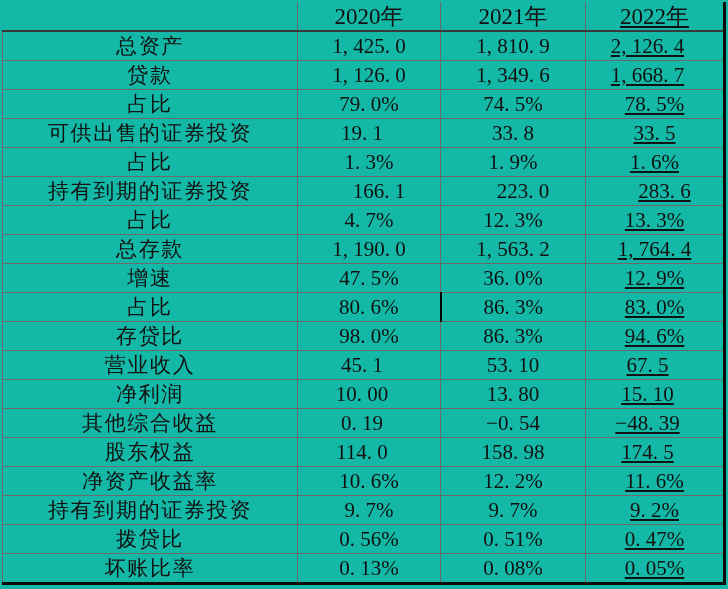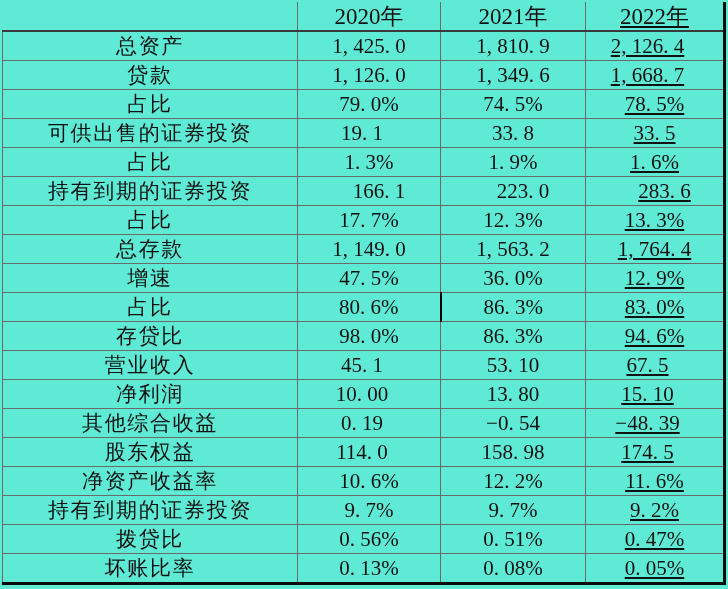--- a/index.html
+++ b/index.html
@@ -6,21 +6,21 @@
     margin: 0;
     padding: 0;
     background: #ffffff;
     width: 728px;
     height: 589px;
     overflow: hidden;
   }
   .page {
     width: 728px;
     height: 589px;
-    background: #5eead4;
+    background: #14b8a6;
     box-sizing: border-box;
     padding: 2px 0 0 2px;
     font-family: "Liberation Serif", "DejaVu Serif", serif;
     color: #111111;
   }
   table.fin {
     border-collapse: collapse;
     table-layout: fixed;
     width: 724px;
   }
@@ -116,27 +116,27 @@
           <td class="val al-c">1. 6%</td>
         </tr>
         <tr>
           <td class="label">持有到期的证券投资</td>
           <td class="val al-l">166. 1</td>
           <td class="val al-l">223. 0</td>
           <td class="val al-l">283. 6</td>
         </tr>
         <tr>
           <td class="label">占比</td>
-          <td class="val al-c">17. 7%</td>
+          <td class="val al-c">4. 7%</td>
           <td class="val al-c">12. 3%</td>
           <td class="val al-c">13. 3%</td>
         </tr>
         <tr>
           <td class="label">总存款</td>
-          <td class="val al-c">1, 149. 0</td>
+          <td class="val al-c">1, 190. 0</td>
           <td class="val al-c">1, 563. 2</td>
           <td class="val al-c">1, 764. 4</td>
         </tr>
         <tr>
           <td class="label">增速</td>
           <td class="val al-c">47. 5%</td>
           <td class="val al-c">36. 0%</td>
           <td class="val al-c">12. 9%</td>
         </tr>
         <tr>

